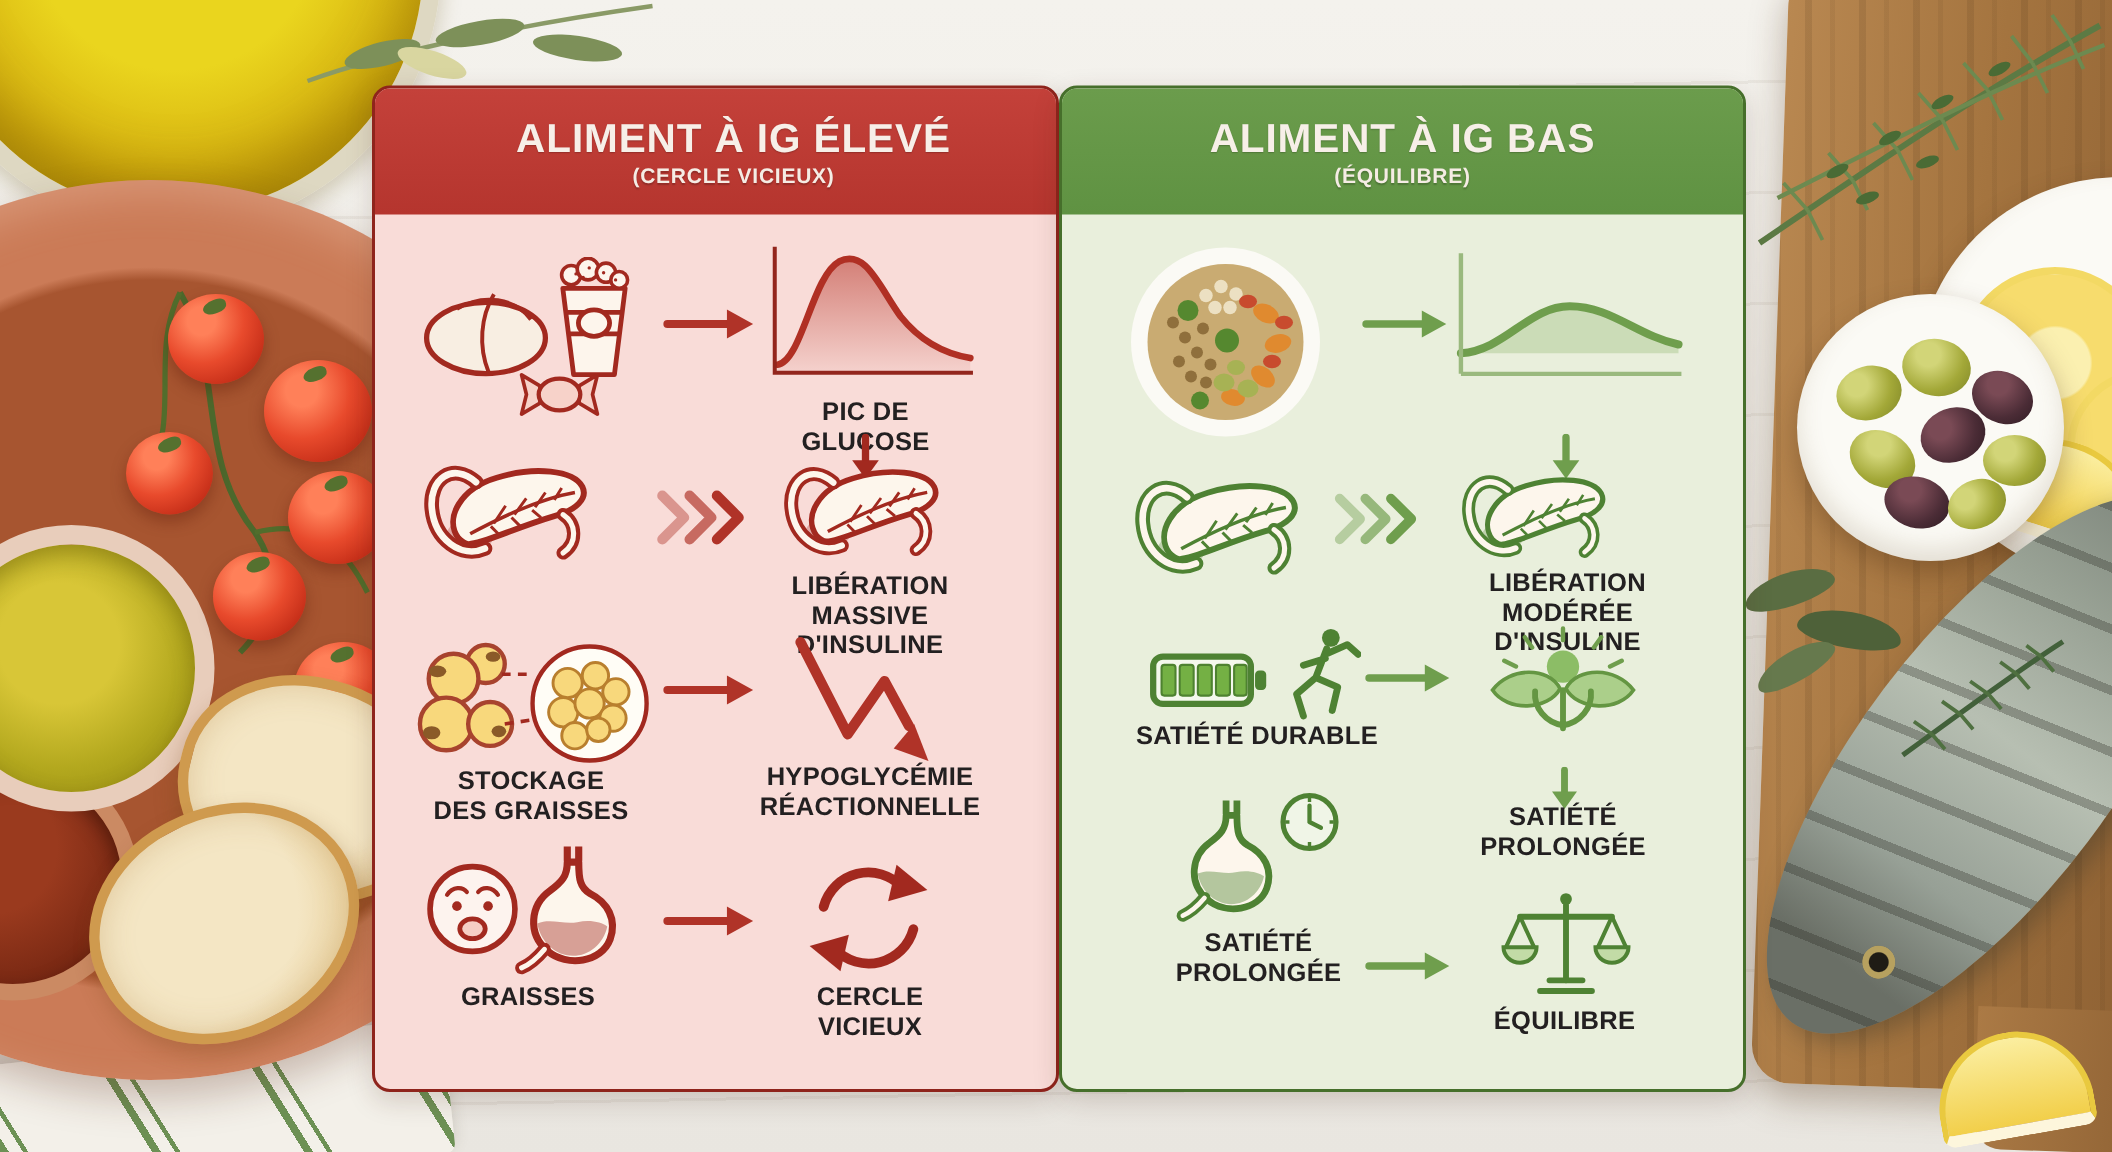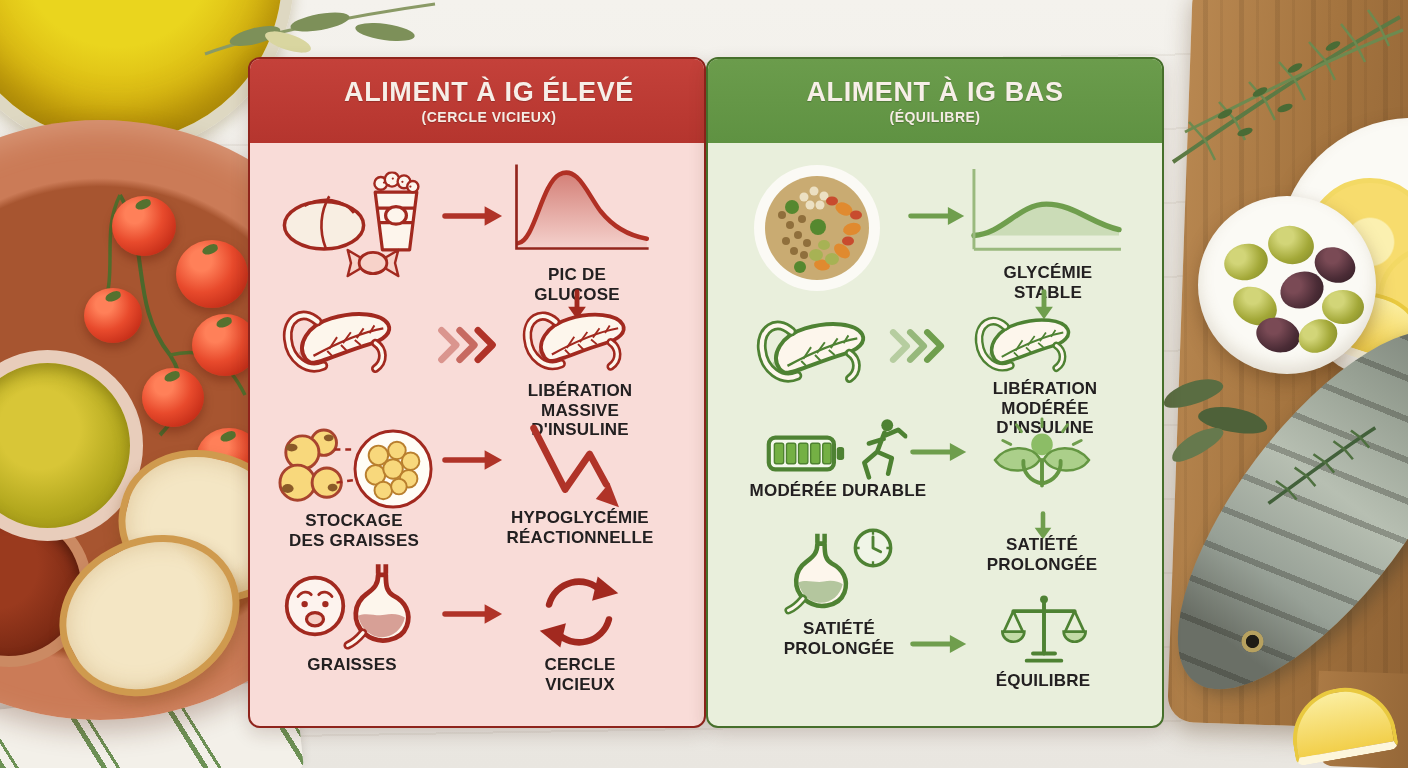--- a/index.html
+++ b/index.html
@@ -467,21 +467,20 @@
     <div class="p-body">
       <svg class="icon" style="left:44px;top:20px;width:130px;height:130px" viewBox="0 0 130 130">
           <use href="#sy-mealbowl"></use>
         </svg>
       <svg class="icon ic-grn2" style="left:200px;top:60px;width:58px;height:26px" viewBox="0 0 64 26">
           <use href="#sy-arrow"></use>
         </svg>
       <svg class="icon" style="left:256px;top:20px;width:162px;height:98px" viewBox="0 0 165 100">
           <use href="#sy-stable"></use>
         </svg>
-      <div class="lbl" style="left:340px;top:120px">GLYCÉMIE STABLE</div>
       <svg class="icon ic-grn2" style="left:324px;top:146px;width:24px;height:32px" viewBox="0 0 26 36">
           <use href="#sy-darrow"></use>
         </svg>
 
       <svg class="icon ic-grn" style="left:48px;top:166px;width:118px;height:96px" viewBox="0 0 120 96">
           <use href="#sy-pancreas"></use>
         </svg>
       <svg class="icon ic-grn2" style="left:180px;top:184px;width:58px;height:38px" viewBox="0 0 68 44">
           <use href="#sy-chev"></use>
         </svg>
@@ -490,21 +489,21 @@
         </svg>
       <div class="lbl" style="left:337px;top:236px">LIBÉRATION MODÉRÉE
 D'INSULINE</div>
 
       <svg class="icon ic-grn" style="left:58px;top:288px;width:80px;height:45px" viewBox="0 0 86 48">
           <use href="#sy-batt"></use>
         </svg>
       <svg class="icon ic-grn" style="left:142px;top:274px;width:58px;height:64px" viewBox="0 0 62 70">
           <use href="#sy-run"></use>
         </svg>
-      <div class="lbl" style="left:130px;top:338px">MODÉRÉE DURABLE</div>
+      <div class="lbl" style="left:130px;top:338px">SATIÉTÉ DURABLE</div>
       <svg class="icon ic-grn2" style="left:202px;top:296px;width:58px;height:26px" viewBox="0 0 64 26">
           <use href="#sy-arrow"></use>
         </svg>
       <svg class="icon" style="left:278px;top:272px;width:112px;height:94px" viewBox="0 0 112 96">
           <use href="#sy-plant"></use>
         </svg>
       <svg class="icon ic-grn2" style="left:324px;top:368px;width:22px;height:30px" viewBox="0 0 26 36">
           <use href="#sy-darrow"></use>
         </svg>
       <div class="lbl" style="left:334px;top:392px">SATIÉTÉ

